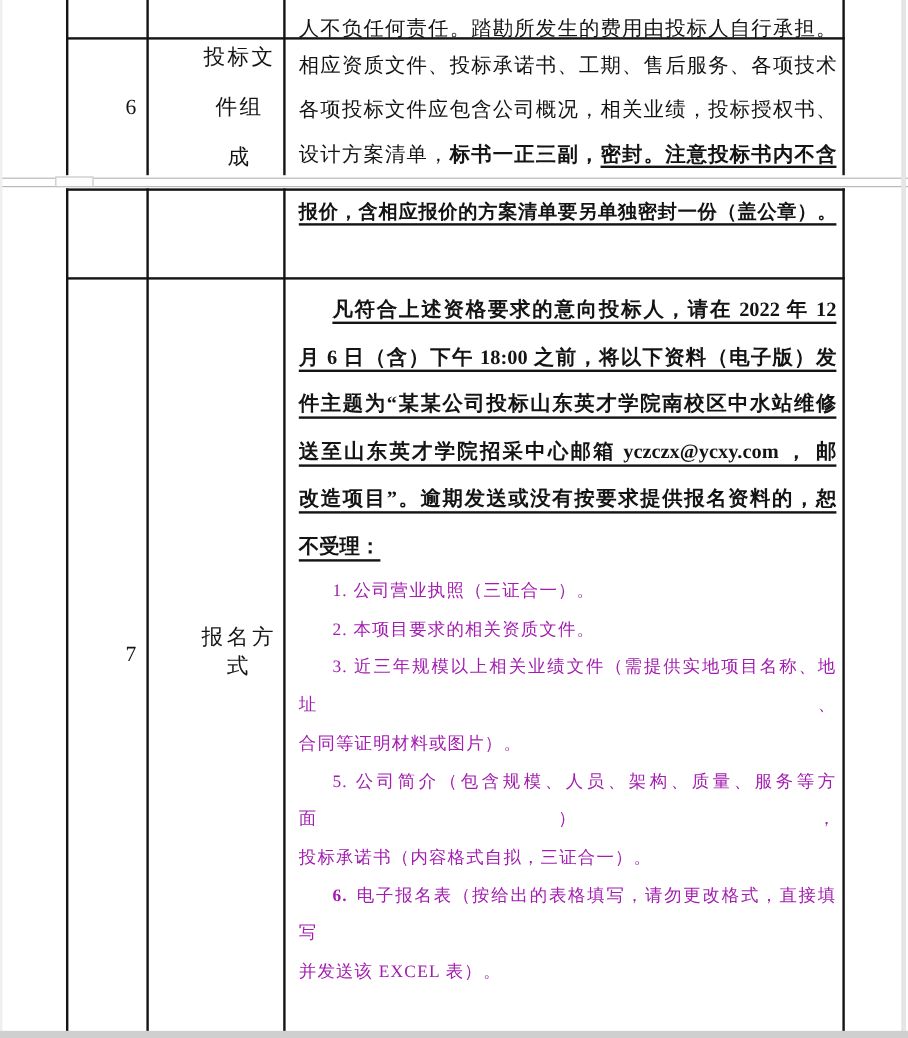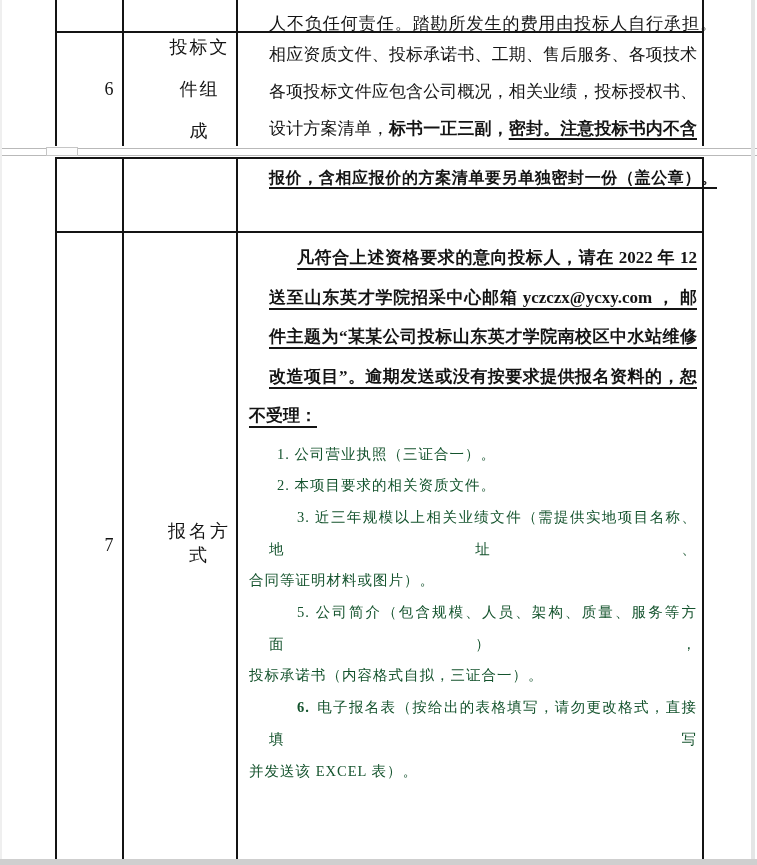--- a/index.html
+++ b/index.html
@@ -18,31 +18,31 @@
   .edge-right { position:absolute; left:751px; top:0; width:4px; height:865px; background:#e4e6e6; }
   .edge-left { position:absolute; left:0; top:0; width:2px; height:865px; background:#efefef; }
   .edge-bottom { position:absolute; left:0; top:859px; width:757px; height:6px; background:#cfcfcf; }
 
   
   .cellcenter { position:absolute; display:flex; align-items:center; justify-content:center;
                 text-align:center; font-size:18px;padding-left:40px; }
   .content { position:absolute; left:249px; width:448px; }
 
   .ln { white-space:nowrap; overflow:visible; }
-  .fill { white-space:normal; text-align:justify; text-align-last:justify;margin-left:20px; }
+  .fill { white-space:normal; text-align:justify; text-align-last:justify; }
   .ind { text-indent:28px; }
 
   .big { font-size:17px; line-height:37px; }
   .b { font-weight:bold; }
   .u { text-decoration:underline; text-underline-offset:4px; text-decoration-thickness:1.5px; }
 
   .para1 { font-size:17px; font-weight:bold; line-height:39.5px; }
   .para1 .ln { text-decoration:underline; text-underline-offset:5px; text-decoration-thickness:1.5px; }
 
-  .list { margin-top:3px; font-size:14.5px; letter-spacing:1px; line-height:31.7px; color:#14532d; }
+  .list { margin-top:3px; font-size:14.5px; letter-spacing:1px; line-height:31.7px; color:#a21caf; }
 
   .cont-line { font-size:16px; font-weight:bold; line-height:24px; }
   .label-2line { line-height:42px; letter-spacing:2px; }
   .lbl4 { letter-spacing:3px; }
   .num6 { font-weight:bold; margin-right:7px; }
 </style>
 </head>
 <body>
 
 <div id="canvas">
@@ -90,22 +90,23 @@
   <div class="cellcenter" style="left:57px;top:233px;width:64px;height:625px">
     <span>7</span>
   </div>
   <div class="cellcenter lbl4" style="left:124px;top:233px;width:111px;height:620px">
     <span>报名方式</span>
   </div>
 
   <div class="content" style="top:238px;">
     <div class="para1">
       <div class="ln fill ind">凡符合上述资格要求的意向投标人，请在 2022 年 12</div>
+      <div class="ln fill">月 6 日（含）下午 18:00 之前，将以下资料（电子版）发</div>
+      <div class="ln fill">件主题为“某某公司投标山东英才学院南校区中水站维修</div>
       <div class="ln fill">送至山东英才学院招采中心邮箱 yczczx@ycxy.com ， 邮</div>
-      <div class="ln fill">件主题为“某某公司投标山东英才学院南校区中水站维修</div>
       <div class="ln fill">改造项目”。逾期发送或没有按要求提供报名资料的，恕</div>
       <div class="ln">不受理：</div>
     </div>
 
     <div class="list">
       <div class="ln ind">1. 公司营业执照（三证合一）。</div>
       <div class="ln ind">2. 本项目要求的相关资质文件。</div>
       <div class="ln fill ind">3. 近三年规模以上相关业绩文件（需提供实地项目名称、地址、</div>
       <div class="ln">合同等证明材料或图片）。</div>
       <div class="ln fill ind">5. 公司简介（包含规模、人员、架构、质量、服务等方面），</div>

